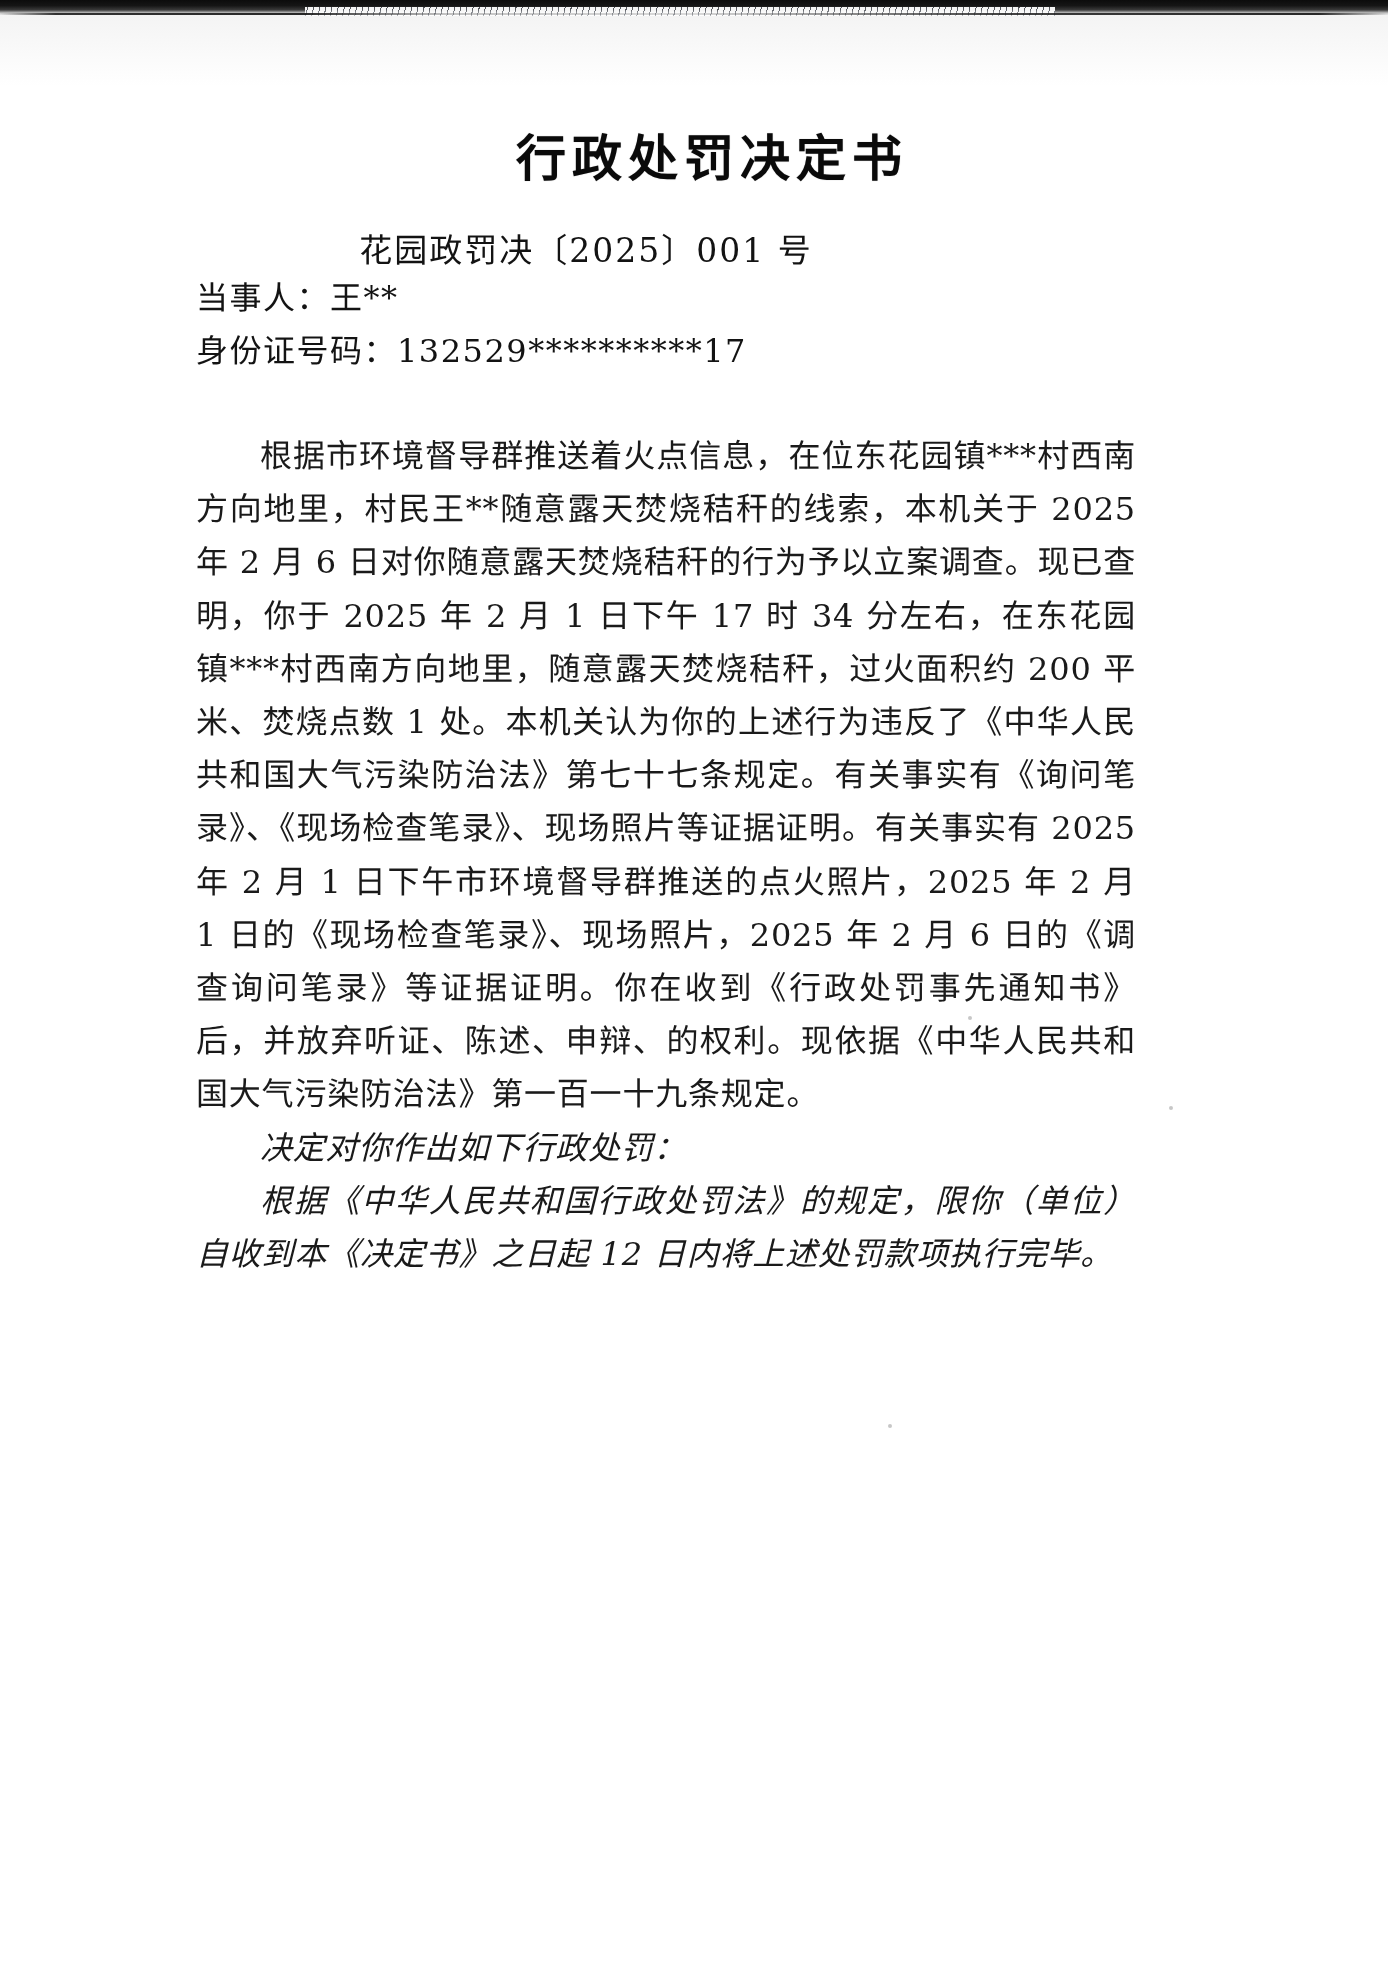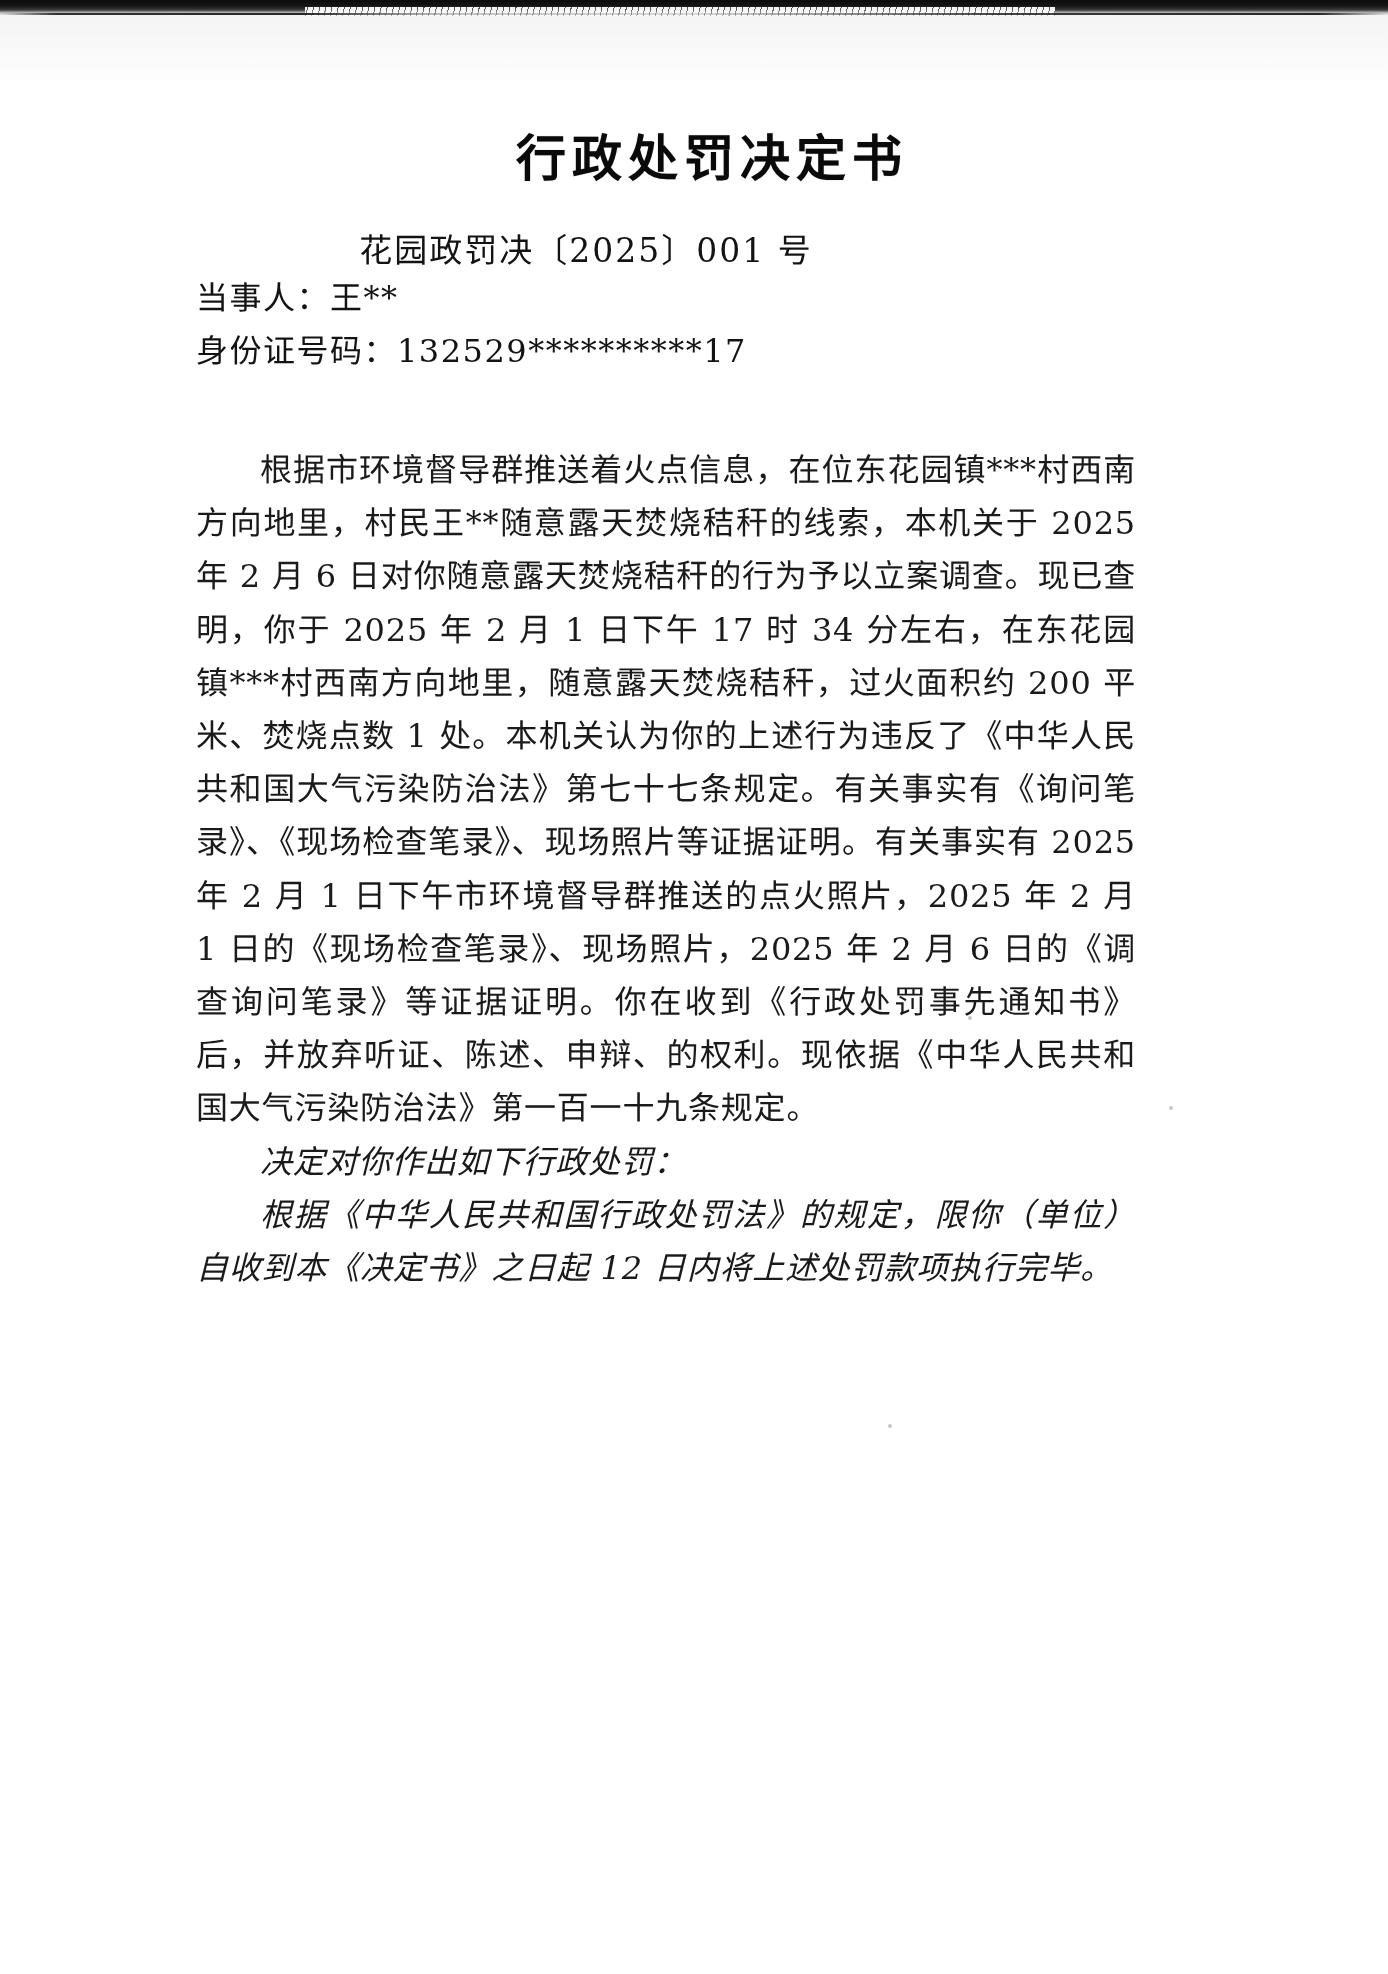--- a/index.html
+++ b/index.html
@@ -127,21 +127,21 @@
     font-size: 32px;
     line-height: 53px;
     letter-spacing: 1.5px;
     color: #131313;
     white-space: nowrap;
   }
 
   
   .body-block {
     position: absolute;
-    top: 444px;
+    top: 430px;
     left: 160px;
     width: 940px;
   }
   .para {
     font-size: 32px;
     line-height: 53.2px;
     letter-spacing: 0.8px;
     text-align: justify;
     text-justify: inter-ideograph;
     color: #141414;

